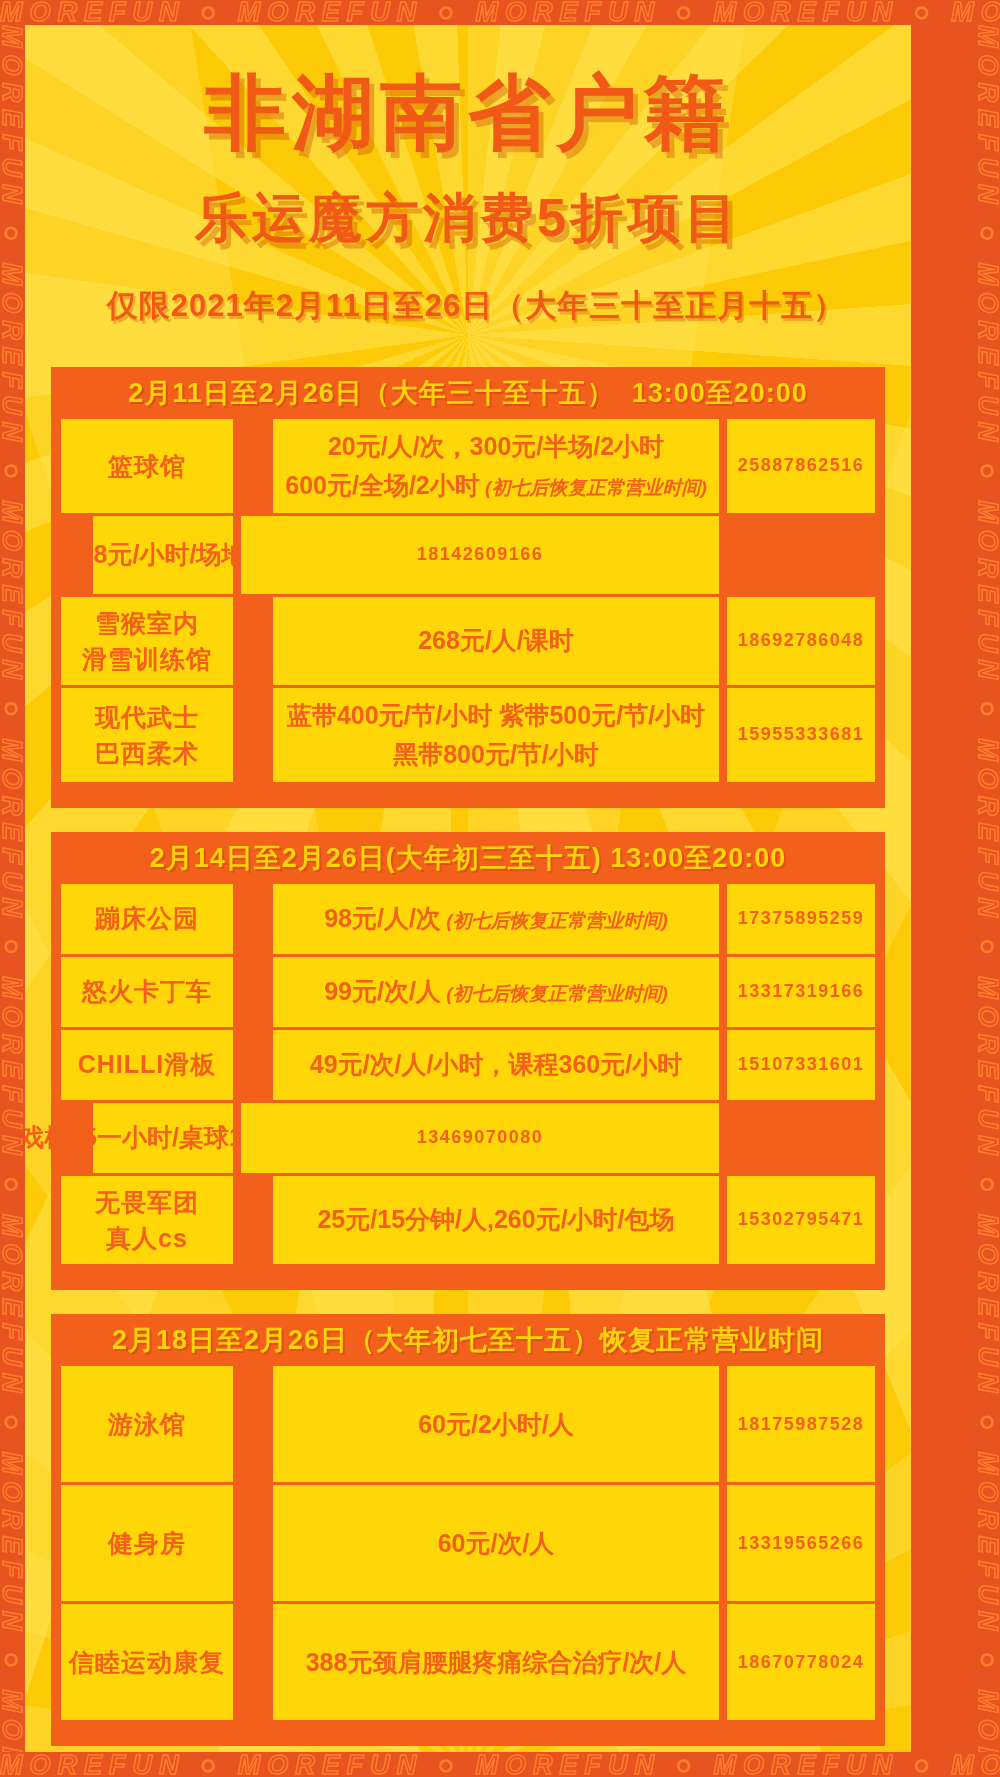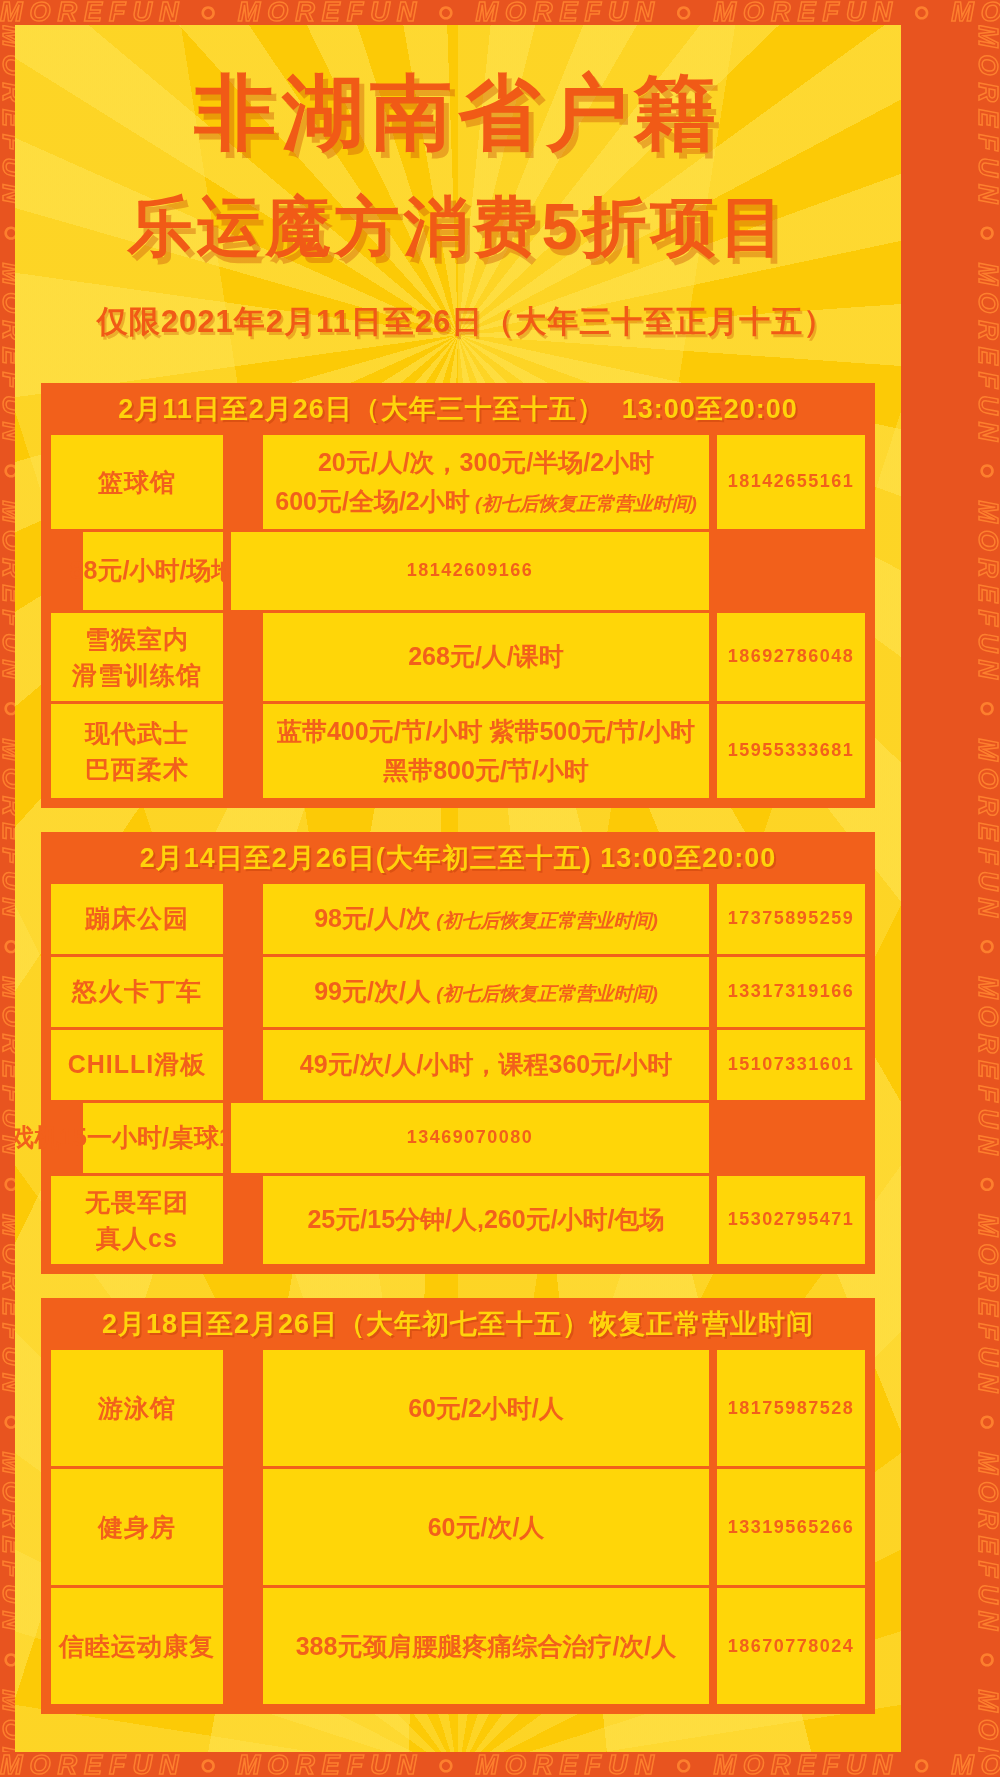--- a/index.html
+++ b/index.html
@@ -23,45 +23,45 @@
   }
   .strip-top    { top:-1px; left:0; right:0; height:26px; line-height:27px; }
   .strip-bottom { bottom:-1px; left:0; right:0; height:26px; line-height:27px; }
   .strip-left   { left:-1px; top:25px; bottom:25px; width:26px;
                   writing-mode:vertical-rl; text-orientation:sideways; line-height:26px; }
   .strip-right  { right:-1px; top:25px; bottom:25px; width:26px;
                   writing-mode:vertical-rl; text-orientation:sideways; line-height:26px; }
 
   
   .content {
-    position:absolute; left:15px; top:25px; width:886px; height:1727px;
+    position:absolute; left:25px; top:25px; width:886px; height:1727px;
     background-color:#fcca06;
     background-image:
       repeating-conic-gradient(from -90deg at 50% 310px,  rgba(255,228,84,.55) 0deg 8deg,  rgba(255,228,84,0) 8deg 16deg),
       repeating-conic-gradient(from  90deg at 50% 1750px, rgba(255,228,84,.40) 0deg 9deg,  rgba(255,228,84,0) 9deg 18deg);
     overflow:hidden; text-align:center;
   }
 
   .title1 {
     margin:34px 0 0; font-size:82px; letter-spacing:6px;
     color:#f15a16; text-shadow:5px 6px 0 rgba(204,85,10,.40);
   }
   .title2 {
-    margin:14px 0 0; font-size:65px; letter-spacing:4px;
+    margin:14px 0 0; font-size:53px; letter-spacing:4px;
     color:#f15a16; text-shadow:5px 6px 0 rgba(204,85,10,.40);
   }
   .subtitle {
     margin:30px 0 0; font-size:31px; letter-spacing:1px;
     color:#f15a16; text-shadow:2px 3px 0 rgba(204,85,10,.35);padding-left:16px;
   }
 
   
   .price-table {
     width:834px; margin:24px auto 0; box-sizing:border-box;
-    background:#f2601b; padding:0 10px 10px;
+    background:#f2601b; padding:0 10px 26px;
     text-align:center;
   }
   .price-table.t1 { margin-top:40px; }
   .t-header {
     height:52px; display:flex; align-items:center; justify-content:center;
     color:#ffd30b; font-size:27px; letter-spacing:1px;
     text-shadow:2px 2px 0 rgba(170,45,0,.30); white-space:pre;
   }
   .t-rows { display:flex; flex-direction:column; gap:3px; }
   .row { display:grid; grid-template-columns:172px 1fr 148px; gap:8px; }
@@ -96,21 +96,21 @@
 
     <section class="price-table t1">
       <div class="t-header">2月11日至2月26日（大年三十至十五）  13:00至20:00</div>
       <div class="t-rows">
           <div class="row">
             <div class="cell name-cell">篮球馆</div>
             <div class="cell price-cell">
               <div class="price-line">20元/人/次，300元/半场/2小时</div>
               <div class="price-line">600元/全场/2小时<span class="price-note"> (初七后恢复正常营业时间)</span></div>
             </div>
-            <div class="cell phone-cell">18142655161</div>
+            <div class="cell phone-cell">25887862516</div>
           </div>
           <div class="row">
             <div class="cell price-cell">
               <div class="price-line">88元/小时/场地</div>
             </div>
             <div class="cell phone-cell">18142609166</div>
           </div>
           <div class="row">
             <div class="cell name-cell">雪猴室内
 滑雪训练馆</div>

